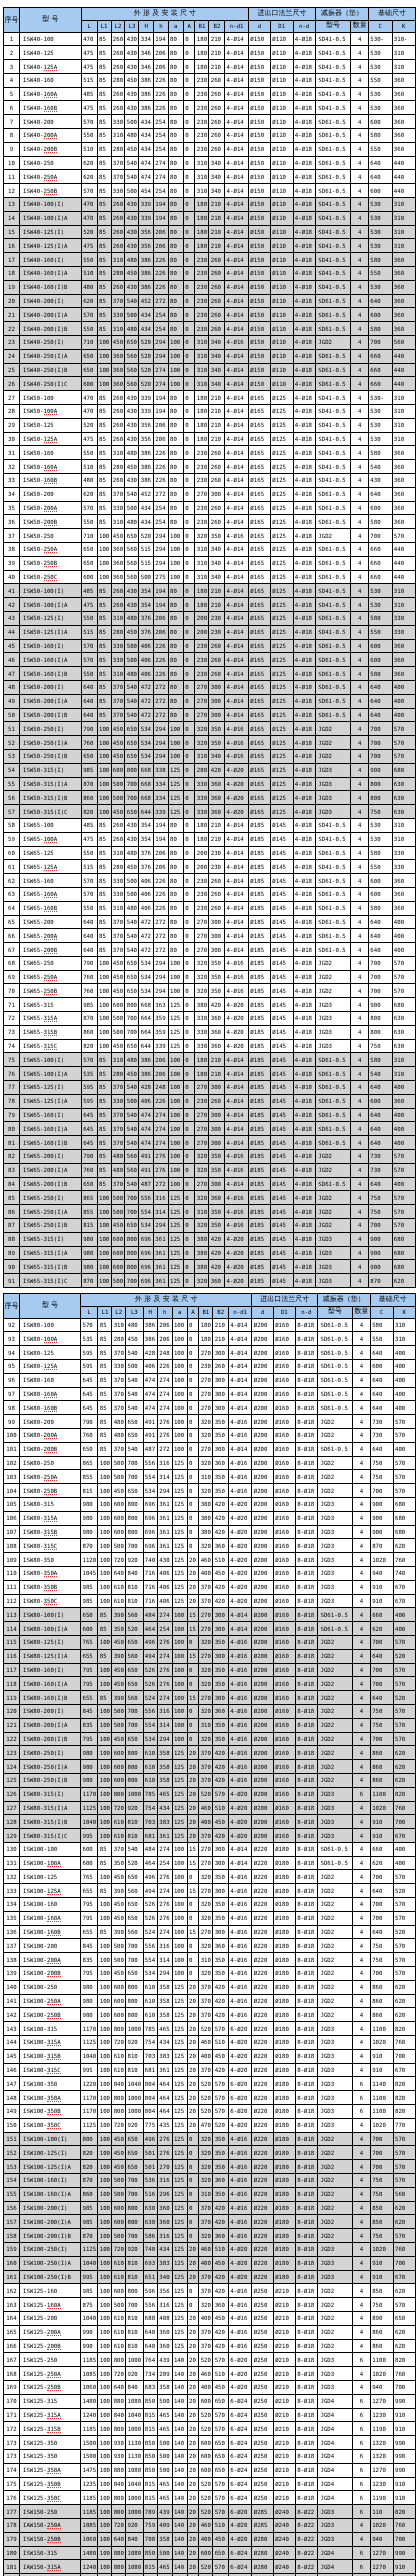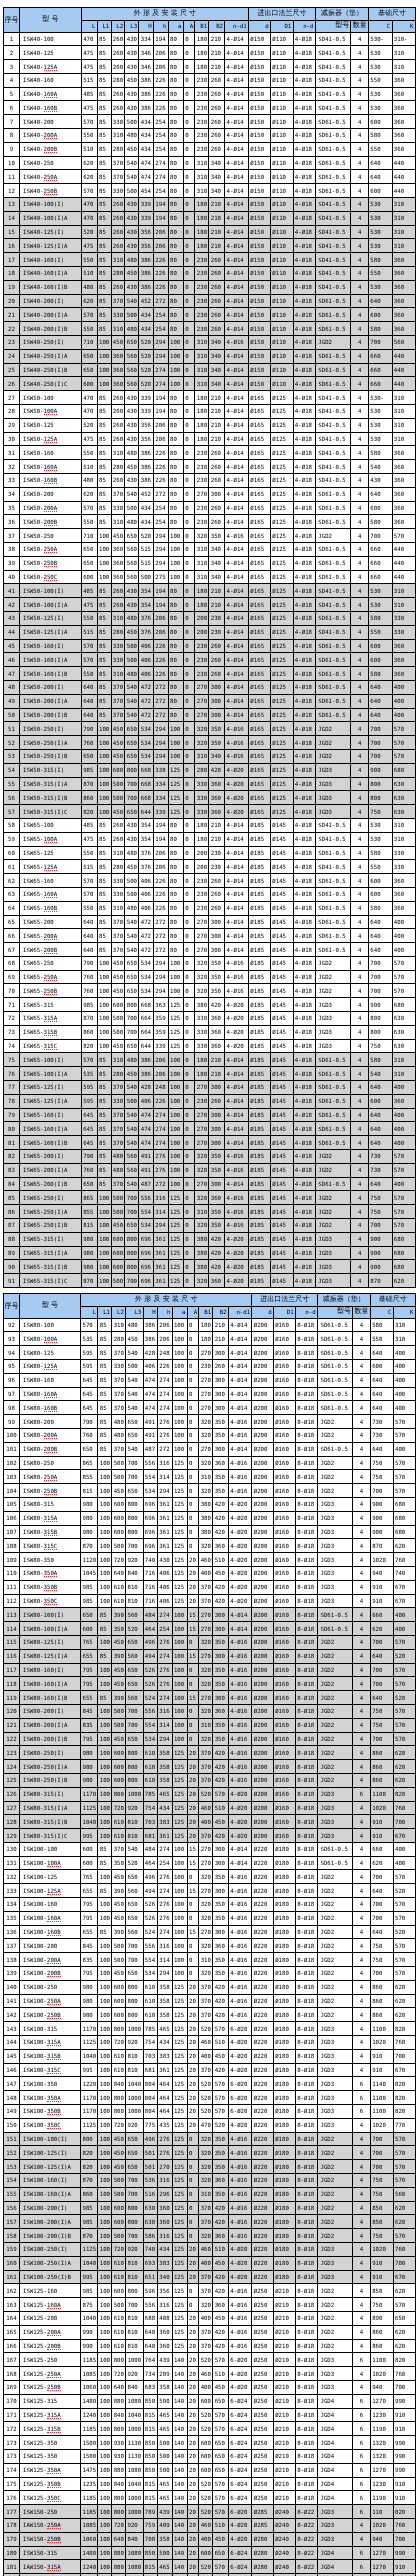--- a/index.html
+++ b/index.html
@@ -1,21 +1,21 @@
 <!DOCTYPE html>
 <html style="font-size:10.2px"><head>
 <meta charset="utf-8">
 <style>
   html,body{margin:0;padding:0;background:#ffffff;}
   body{width:419px;font-family:"DejaVu Sans Mono","Liberation Mono",monospace;color:#000;}
   .page{padding:7px 3.2px 6.4px 3.2px;}
   table{border-collapse:collapse;table-layout:fixed;margin:0 0 5.1px 0;}
   td,th{border:0.6px solid #000;font-size:5.7px;line-height:1.05;padding:0 1.3px;height:12.8px;
         overflow:hidden;white-space:nowrap;font-weight:normal;}
-  thead th{background:#A6CAF0;text-align:right;}
+  thead th{background:#A6CAF0;text-align:center;}
   th.ch{font-family:"DejaVu Sans","Liberation Sans",sans-serif;font-size:7px;height:11.5px;text-align:center;}
   th.sn{white-space:normal;line-height:1.15;padding:0;}
   th.sub{height:11px;font-size:5.7px;}
   th.ch2{font-family:"DejaVu Sans","Liberation Sans",sans-serif;font-size:7px;}
   td{background:#ffffff;}
   tr.g td{background:#D3D3D3;}
   td.c{text-align:center;}
   td.model{padding-left:3.2px;}
   td.abs{padding-left:2.6px;}
   span.sp{border-bottom:0.6px dotted #ff2a2a;}

